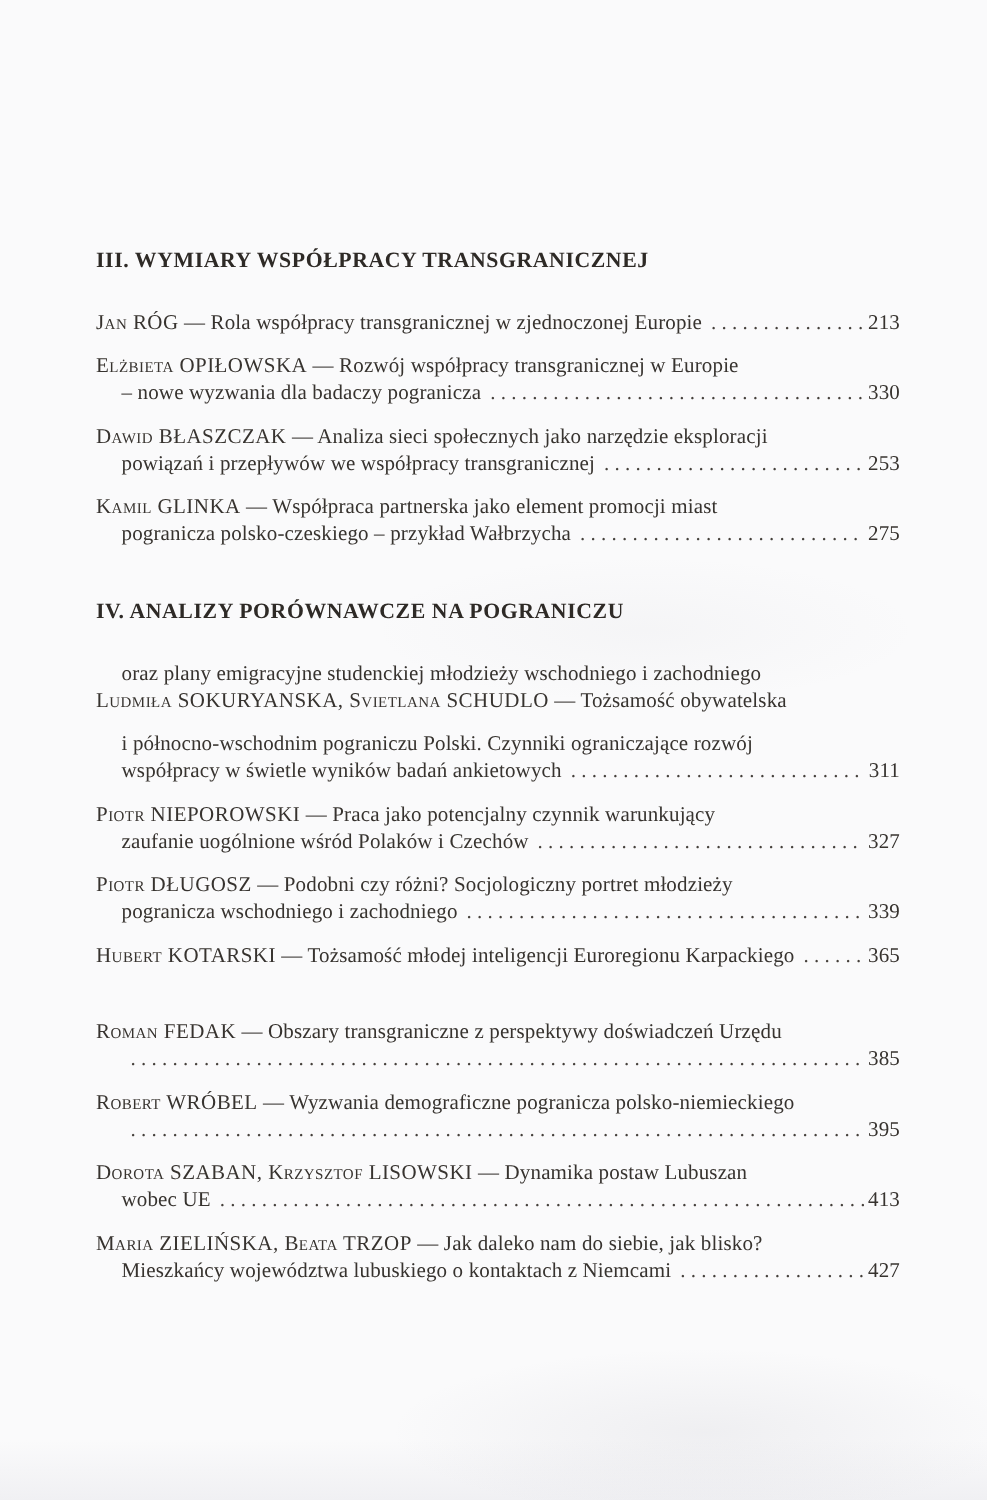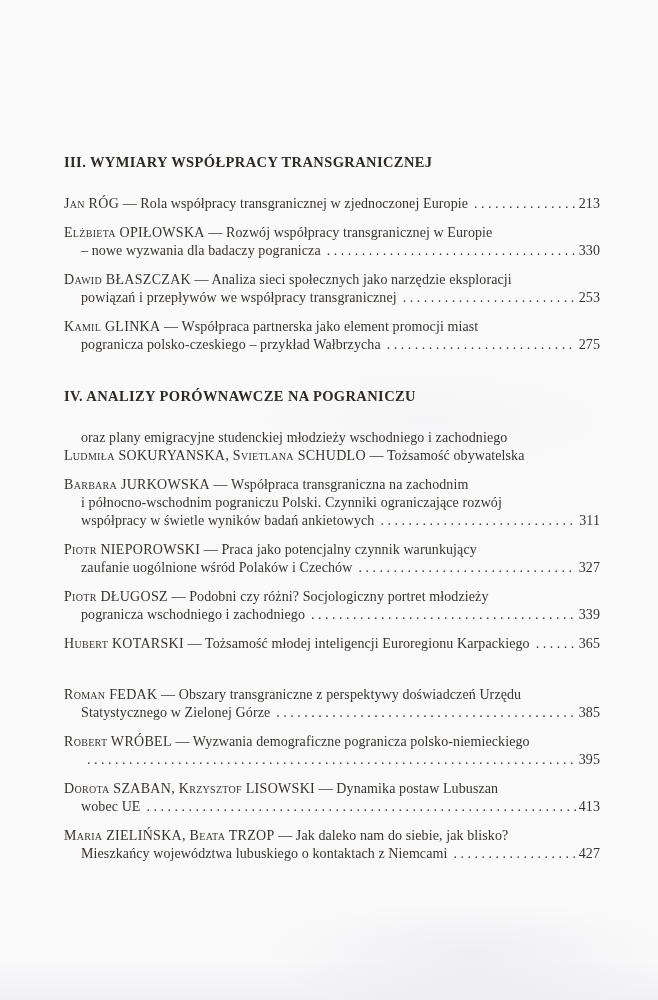--- a/index.html
+++ b/index.html
@@ -13,21 +13,21 @@
     position: relative;
     width: 658px; height: 1000px;
     box-sizing: border-box;
     padding: 153px 58px 0 64px;
     background:
       radial-gradient(260px 70px at 430px 420px, rgba(150,150,162,0.05), transparent 70%),
       radial-gradient(300px 80px at 470px 955px, rgba(140,140,155,0.10), transparent 70%),
       linear-gradient(to bottom, #fafafb 0%, #fafafb 96%, #f0f0f3 100%);
   }
   .section { margin-top: 33px; }
-  .section:first-child { margin-top: 0; }
+  .section:first-child { margin-top: 12px; }
   .heading {
     font-weight: bold;
     font-size: 14.5px;
     line-height: 19px;
     letter-spacing: 0.4px;
     color: #2e2a26;
     margin-bottom: 23px;
   }
   .heading .h2 { padding-left: 22px; }
   .entry {
@@ -106,23 +106,20 @@
     </div>
 
     <div class="entry">
       <div class="line cont">oraz plany emigracyjne studenckiej młodzieży wschodniego i zachodniego</div>
       <div class="line">
         <span class="author">Ludmiła SOKURYANSKA, Svietlana SCHUDLO</span> <span>— Tożsamość obywatelska</span>
       </div>
     </div>
 
     <div class="entry">
-      <div class="line">
-        <span class="author">Barbara JURKOWSKA</span> <span>— Współpraca transgraniczna na zachodnim</span>
-      </div>
       <div class="line cont">i północno-wschodnim pograniczu Polski. Czynniki ograniczające rozwój</div>
       <div class="line cont leaderline">
         <span class="t">współpracy w świetle wyników badań ankietowych</span>
         <span class="dots"></span>
         <span class="pg">311</span>
       </div>
     </div>
 
     <div class="entry">
       <div class="line">
@@ -155,21 +152,20 @@
     </div>
   </div>
 
   <div class="section">
 
     <div class="entry">
       <div class="line">
         <span class="author">Roman FEDAK</span> <span>— Obszary transgraniczne z perspektywy doświadczeń Urzędu</span>
       </div>
       <div class="line cont leaderline">
-        <span class="t">Statystycznego w Zielonej Górze</span>
         <span class="dots"></span>
         <span class="pg">385</span>
       </div>
     </div>
 
     <div class="entry">
       <div class="line">
         <span class="author">Robert WRÓBEL</span> <span>— Wyzwania demograficzne pogranicza polsko-niemieckiego</span>
       </div>
       <div class="line cont leaderline">

